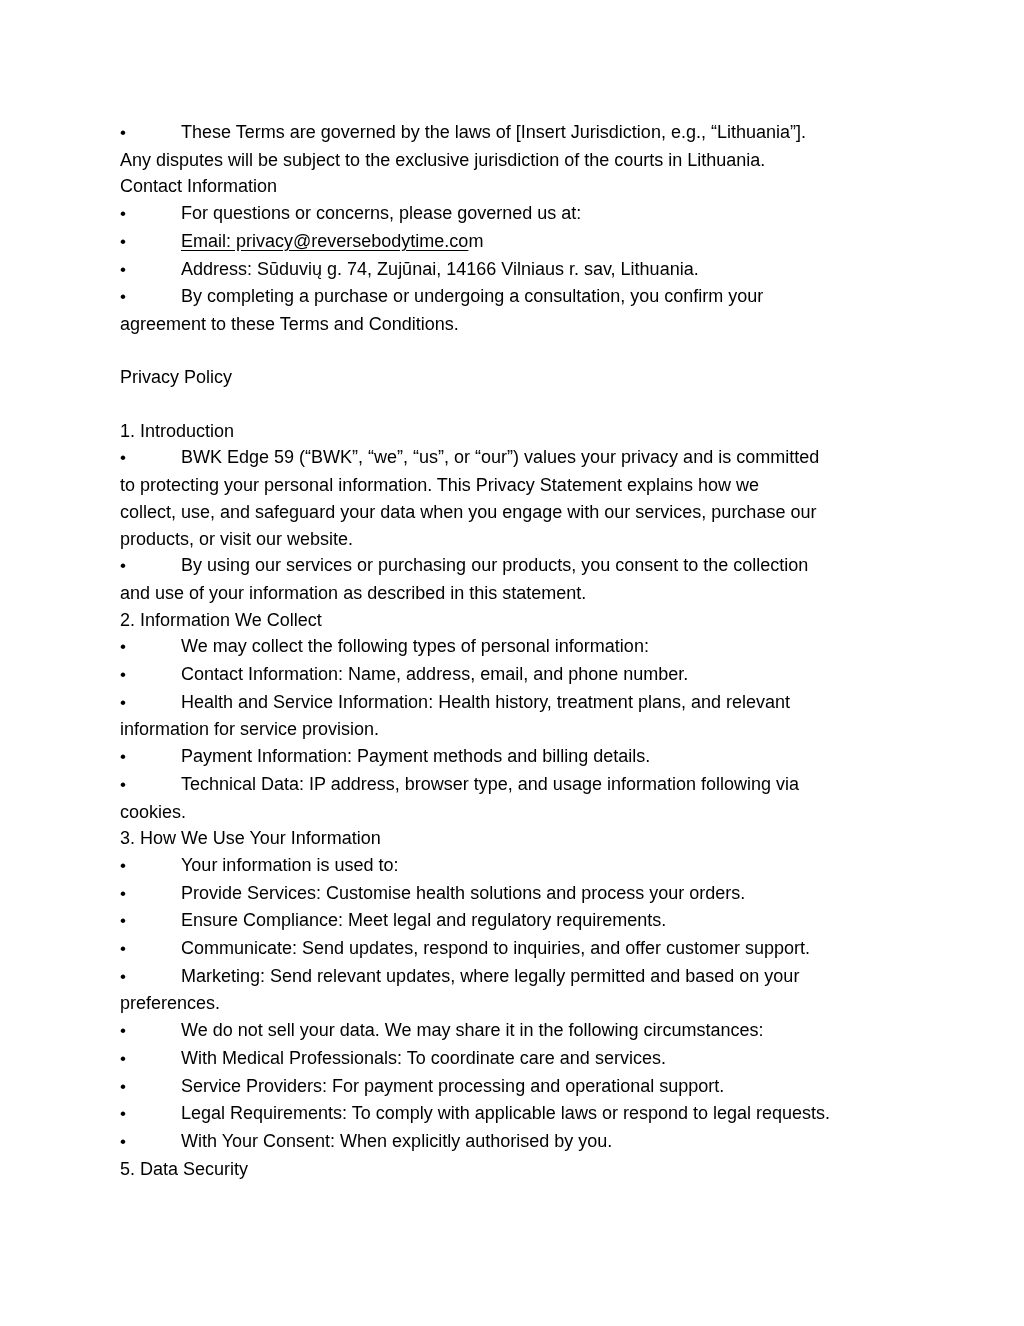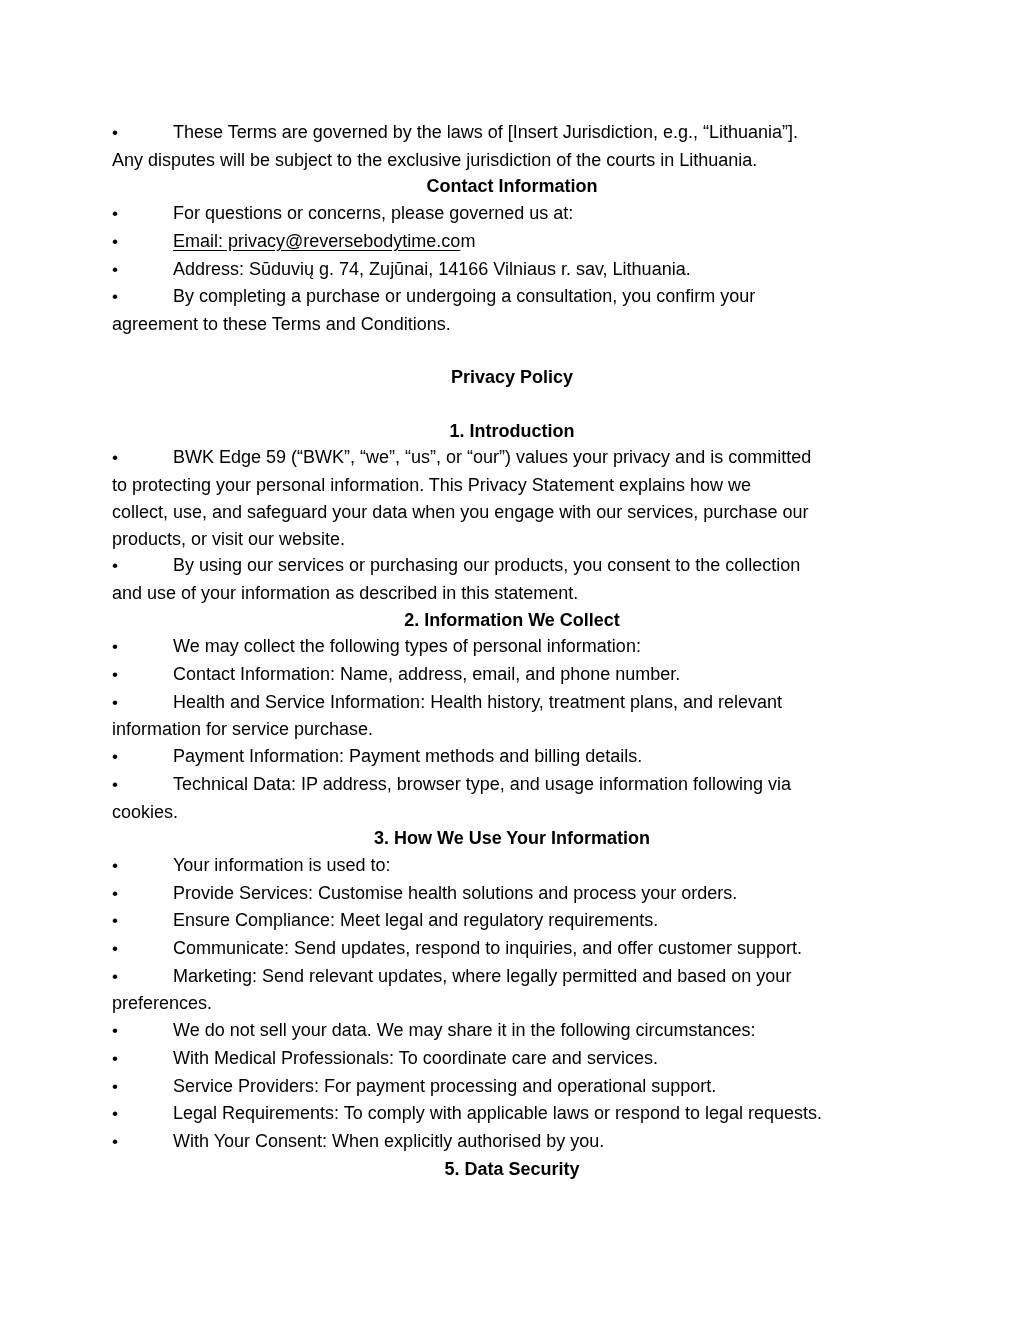--- a/index.html
+++ b/index.html
@@ -9,29 +9,29 @@
     background: #ffffff;
     overflow: hidden;
   }
   body {
     position: relative;
     font-family: "Liberation Sans", "DejaVu Sans", sans-serif;
     color: #000000;
   }
   .doc {
     position: absolute;
-    left: 112px;
+    left: 120px;
     top: 119px;
     width: 800px;
   }
   .para {
     font-size: 18px;
     line-height: 26.7px;
   }
-  .para.heading { font-weight: 700; text-align: center; }
+  .para.heading { font-weight: 400; }
   .para.blank { height: 26.7px; }
   .bullet {
     display: inline-block;
     width: 61px;
     font-size: 17px;
   }
   .email-underline {
     text-decoration: underline;
     text-underline-offset: 3px;
     color: #000000;
@@ -51,21 +51,21 @@
       <div class="para bullet-para"><span class="bullet">•</span><span>By completing a purchase or undergoing a consultation, you confirm your</span><br><span>agreement to these Terms and Conditions.</span></div>
       <div class="para blank"></div>
       <div class="para heading"><span>Privacy Policy</span></div>
       <div class="para blank"></div>
       <div class="para heading"><span>1. Introduction</span></div>
       <div class="para bullet-para"><span class="bullet">•</span><span>BWK Edge 59 (“BWK”, “we”, “us”, or “our”) values your privacy and is committed</span><br><span>to protecting your personal information. This Privacy Statement explains how we</span><br><span>collect, use, and safeguard your data when you engage with our services, purchase our</span><br><span>products, or visit our website.</span></div>
       <div class="para bullet-para"><span class="bullet">•</span><span>By using our services or purchasing our products, you consent to the collection</span><br><span>and use of your information as described in this statement.</span></div>
       <div class="para heading"><span>2. Information We Collect</span></div>
       <div class="para bullet-para"><span class="bullet">•</span><span>We may collect the following types of personal information:</span></div>
       <div class="para bullet-para"><span class="bullet">•</span><span>Contact Information: Name, address, email, and phone number.</span></div>
-      <div class="para bullet-para"><span class="bullet">•</span><span>Health and Service Information: Health history, treatment plans, and relevant</span><br><span>information for service purchase.</span></div>
+      <div class="para bullet-para"><span class="bullet">•</span><span>Health and Service Information: Health history, treatment plans, and relevant</span><br><span>information for service provision.</span></div>
       <div class="para bullet-para"><span class="bullet">•</span><span>Payment Information: Payment methods and billing details.</span></div>
       <div class="para bullet-para"><span class="bullet">•</span><span>Technical Data: IP address, browser type, and usage information following via</span><br><span>cookies.</span></div>
       <div class="para heading"><span>3. How We Use Your Information</span></div>
       <div class="para bullet-para"><span class="bullet">•</span><span>Your information is used to:</span></div>
       <div class="para bullet-para"><span class="bullet">•</span><span>Provide Services: Customise health solutions and process your orders.</span></div>
       <div class="para bullet-para"><span class="bullet">•</span><span>Ensure Compliance: Meet legal and regulatory requirements.</span></div>
       <div class="para bullet-para"><span class="bullet">•</span><span>Communicate: Send updates, respond to inquiries, and offer customer support.</span></div>
       <div class="para bullet-para"><span class="bullet">•</span><span>Marketing: Send relevant updates, where legally permitted and based on your</span><br><span>preferences.</span></div>
       <div class="para bullet-para"><span class="bullet">•</span><span>We do not sell your data. We may share it in the following circumstances:</span></div>
       <div class="para bullet-para"><span class="bullet">•</span><span>With Medical Professionals: To coordinate care and services.</span></div>

